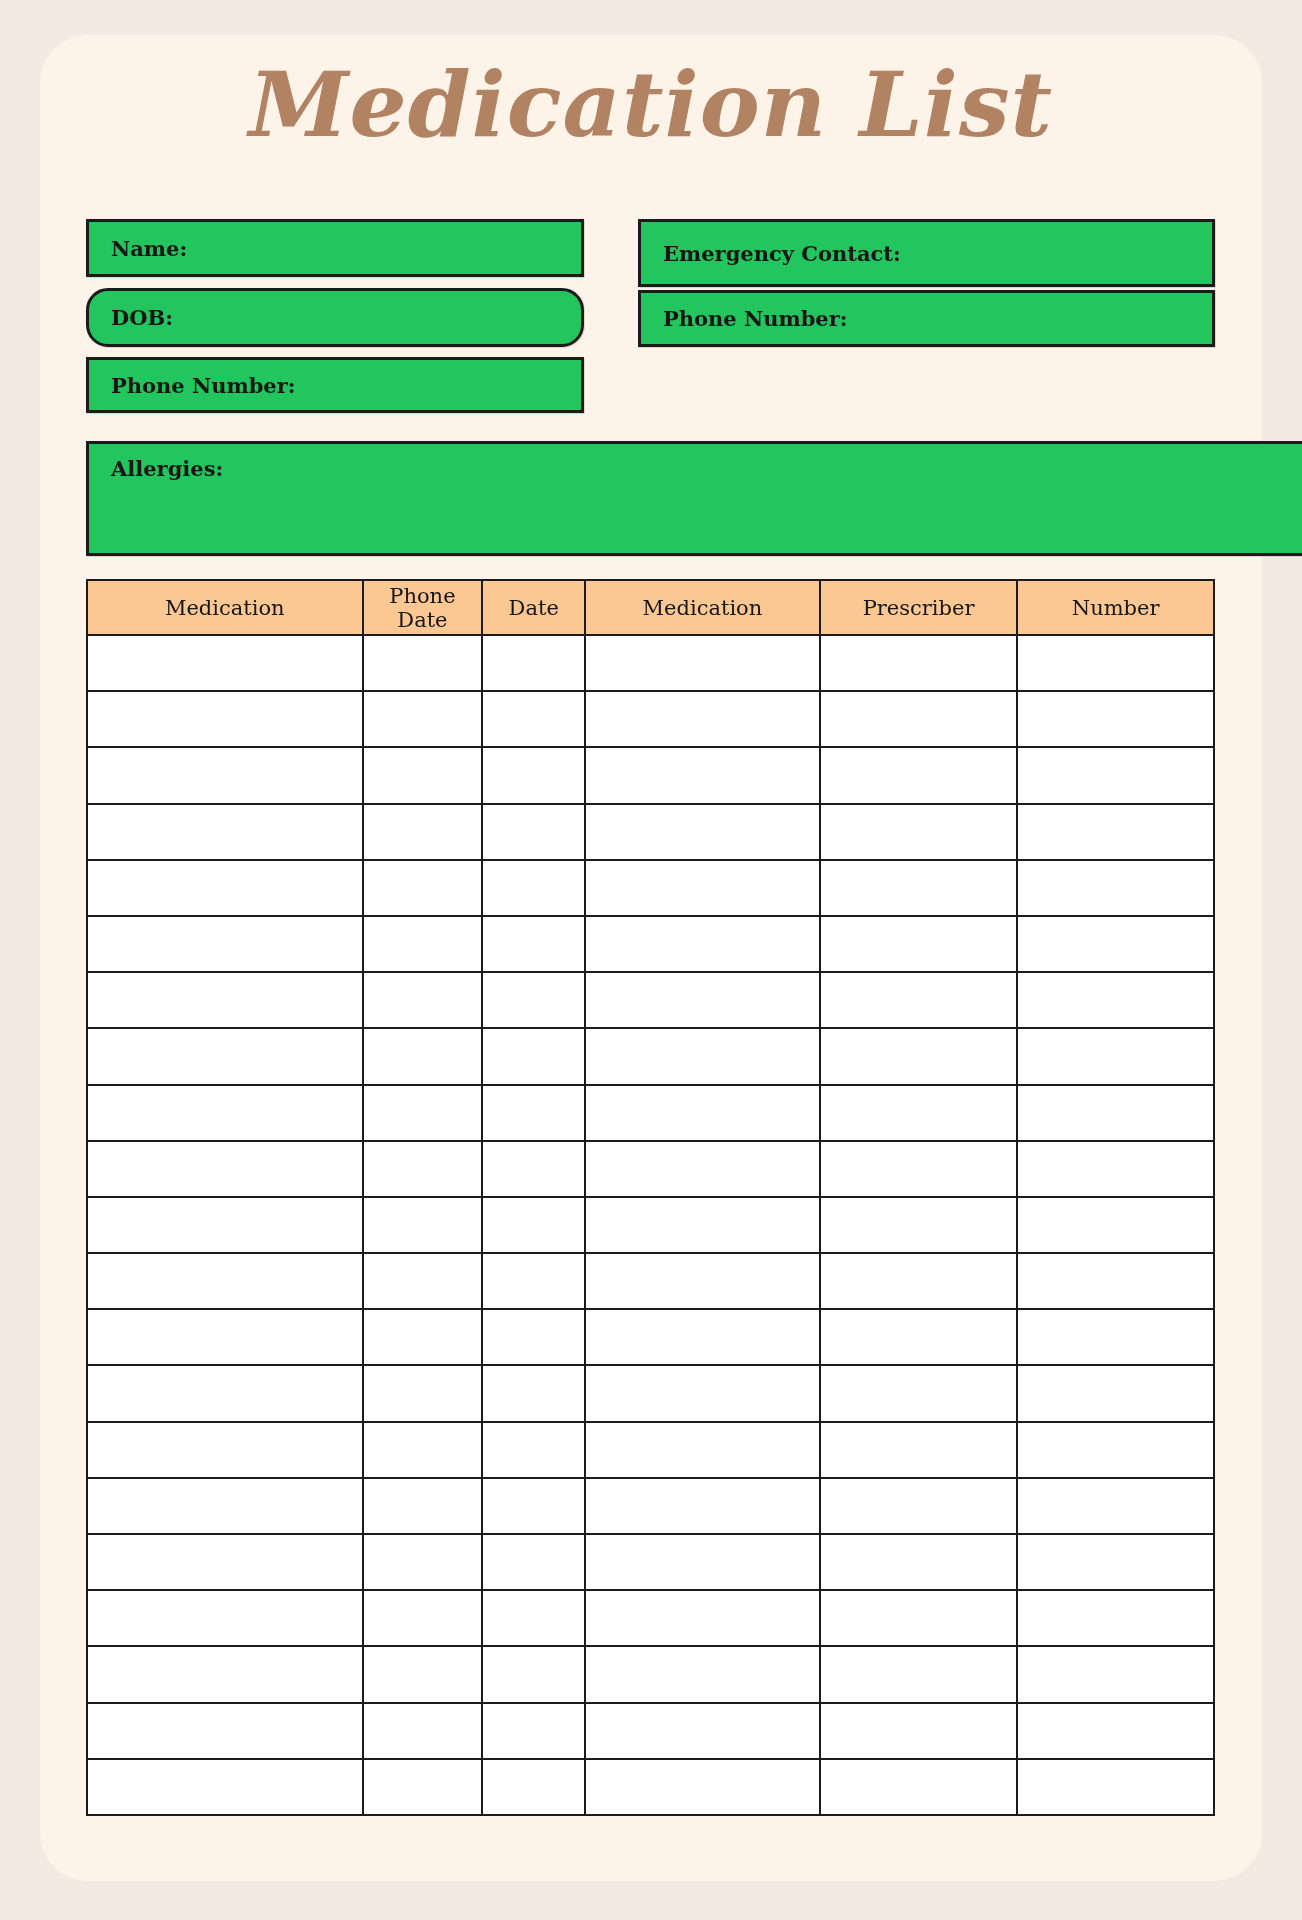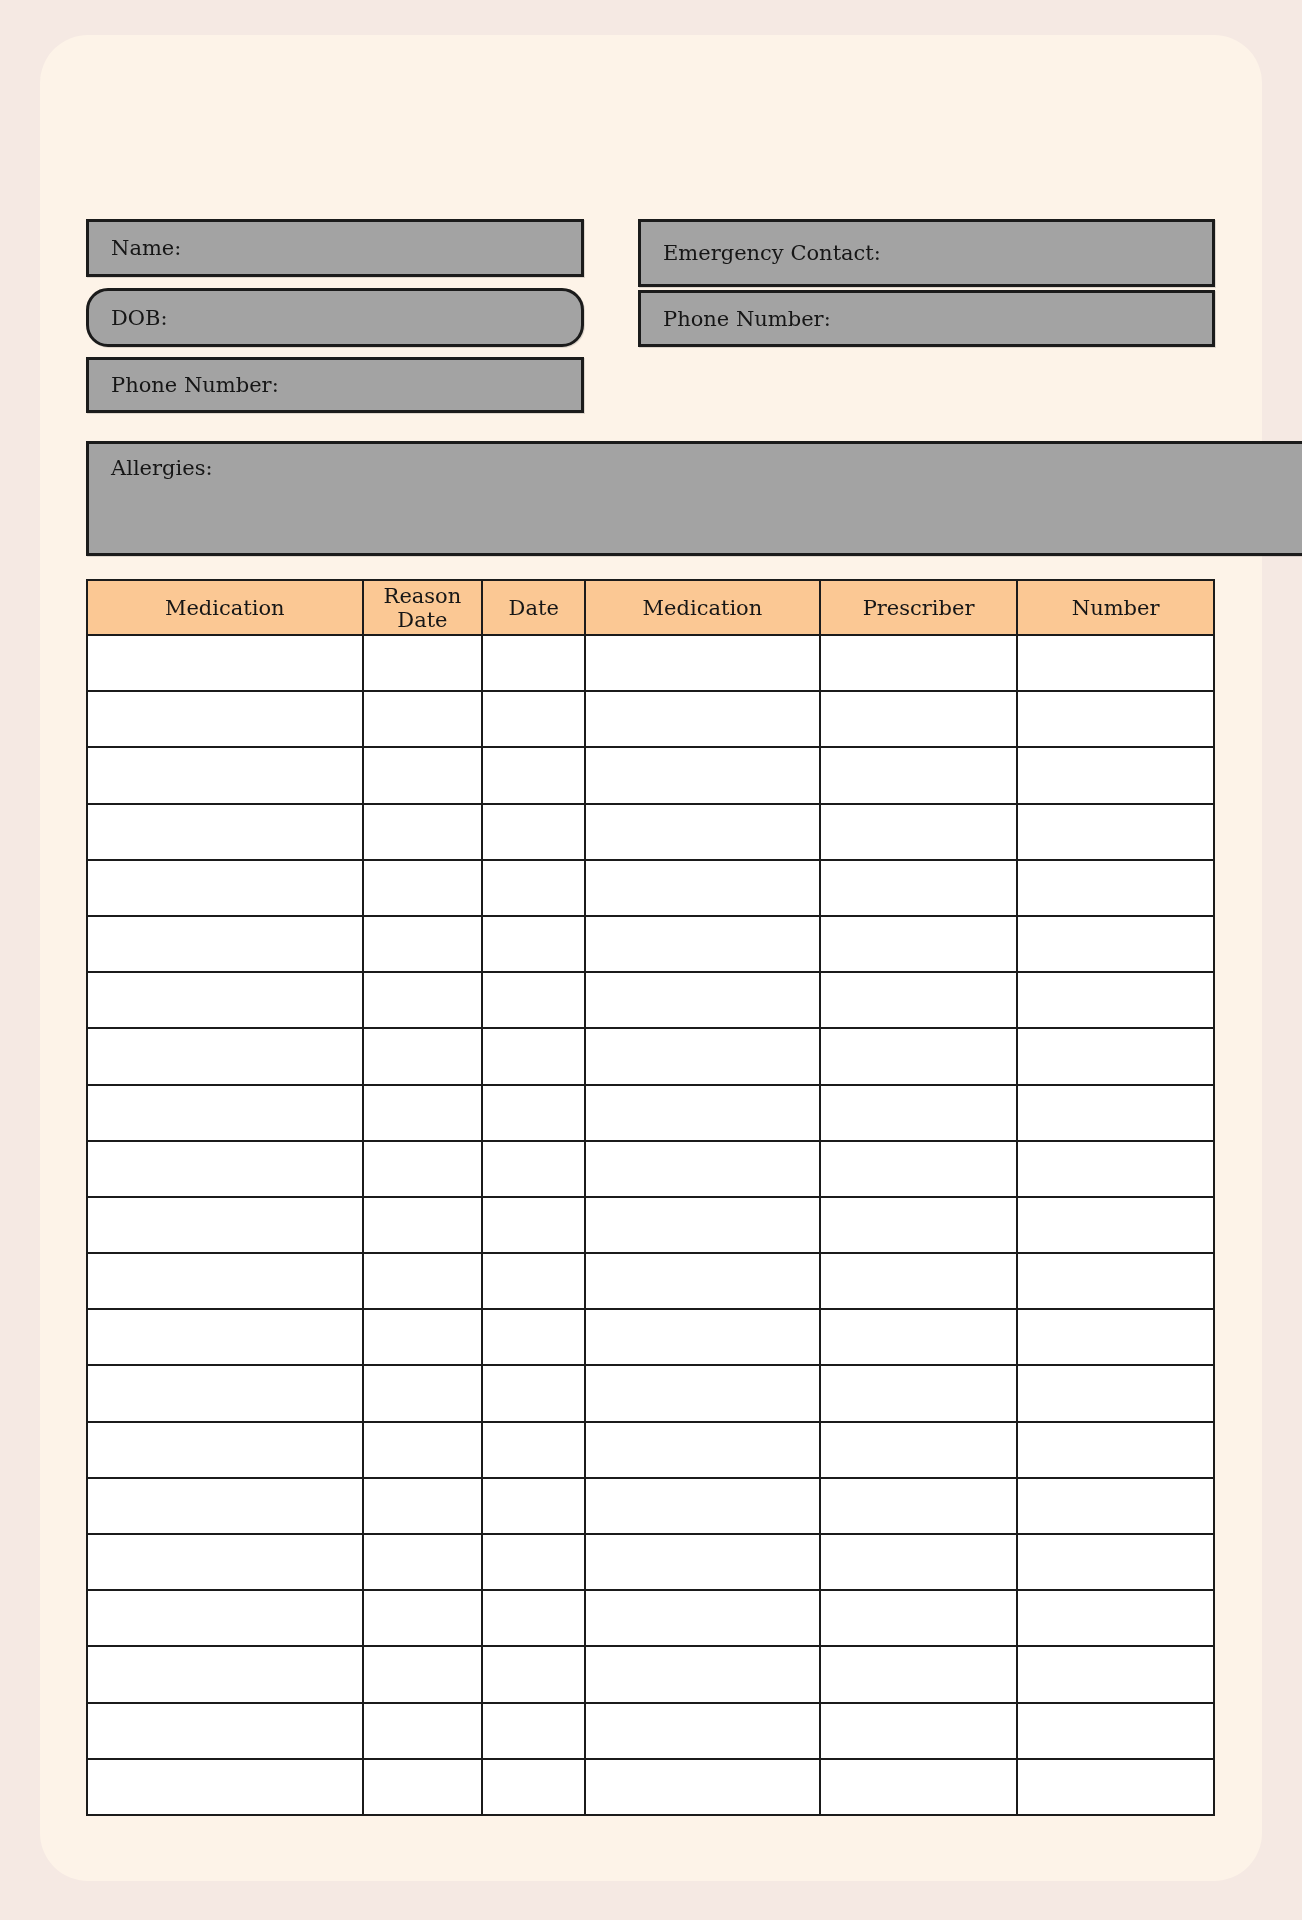--- a/index.html
+++ b/index.html
@@ -24,27 +24,27 @@
     font-size: 90px;
     line-height: 1.15;
     font-style: italic;
     font-weight: bold;
     letter-spacing: 1px;
     color: var(--title-color, #b28363);
     margin: 0;
   }
   .fbox {
     position: absolute;
-    background: #a3a3a3;
+    background: #22c55e;
     border: 3px solid var(--line, #1b1b1b);
     box-sizing: border-box;
     display: flex;
     align-items: center;
     padding: 0 22px;
-    font-weight: normal;
+    font-weight: bold;
     font-size: 21px;
     box-shadow: 1px 1px 0 rgba(0,0,0,0.12);
   }
   .fbox.name      { left: 46px;  top: 184px; width: 498px;  height: 58px; }
   .fbox.dob       { left: 46px;  top: 253px; width: 498px;  height: 59px; border-radius: 22px; }
   .fbox.phone-l   { left: 46px;  top: 322px; width: 498px;  height: 56px; }
   .fbox.emergency { left: 598px; top: 184px; width: 577px;  height: 68px; }
   .fbox.phone-r   { left: 598px; top: 255px; width: 577px;  height: 57px; }
   .fbox.allergies {
     left: 46px; top: 406px; width: 1219px; height: 115px;
@@ -79,20 +79,21 @@
   .col-dose       { width: 9.12%;  }
   .col-frequency  { width: 20.82%; }
   .col-prescriber { width: 17.53%; }
   .col-reason     { width: 17.45%; }
 </style>
 </head>
 <body style="--page-bg: #f5e9e3; --card-bg: #fdf3e8; --header-bg: #fbc894; --title-color: #b28363; --line: #1b1b1b;">
 
 <div class="card">
 
+  <h1 class="title">Medication List</h1>
 
   <div class="fbox name">
     <span>Name:</span>
   </div>
 
   <div class="fbox dob">
     <span>DOB:</span>
   </div>
 
   <div class="fbox phone-l">
@@ -116,21 +117,21 @@
       <col class="col-medication">
       <col class="col-startdate">
       <col class="col-dose">
       <col class="col-frequency">
       <col class="col-prescriber">
       <col class="col-reason">
     </colgroup>
     <thead>
       <tr>
         <th>Medication</th>
-        <th>Reason Date</th>
+        <th>Phone Date</th>
         <th>Date</th>
         <th>Medication</th>
         <th>Prescriber</th>
         <th>Number</th>
       </tr>
     </thead>
     <tbody>
         <tr>
           <td></td>
           <td></td>

